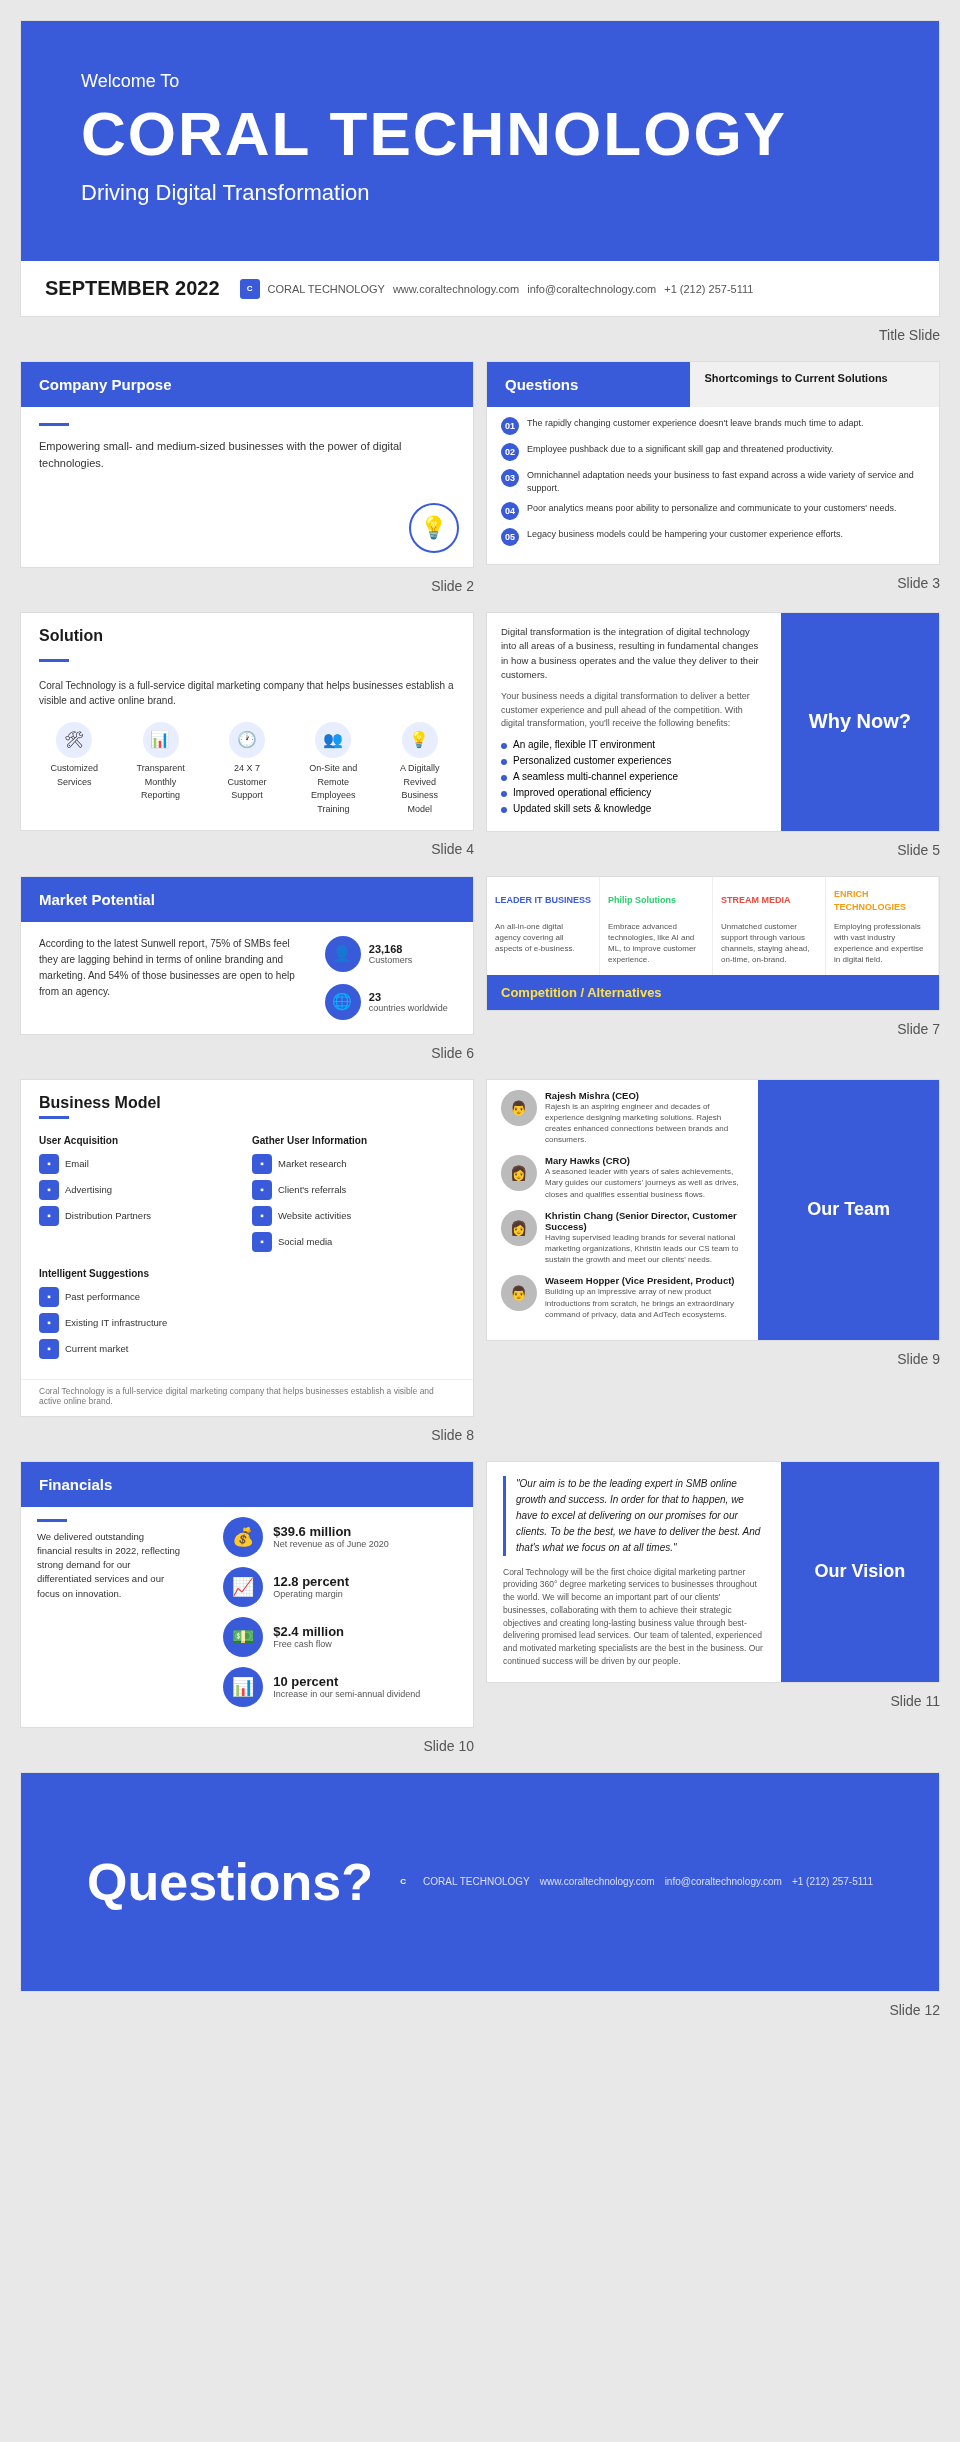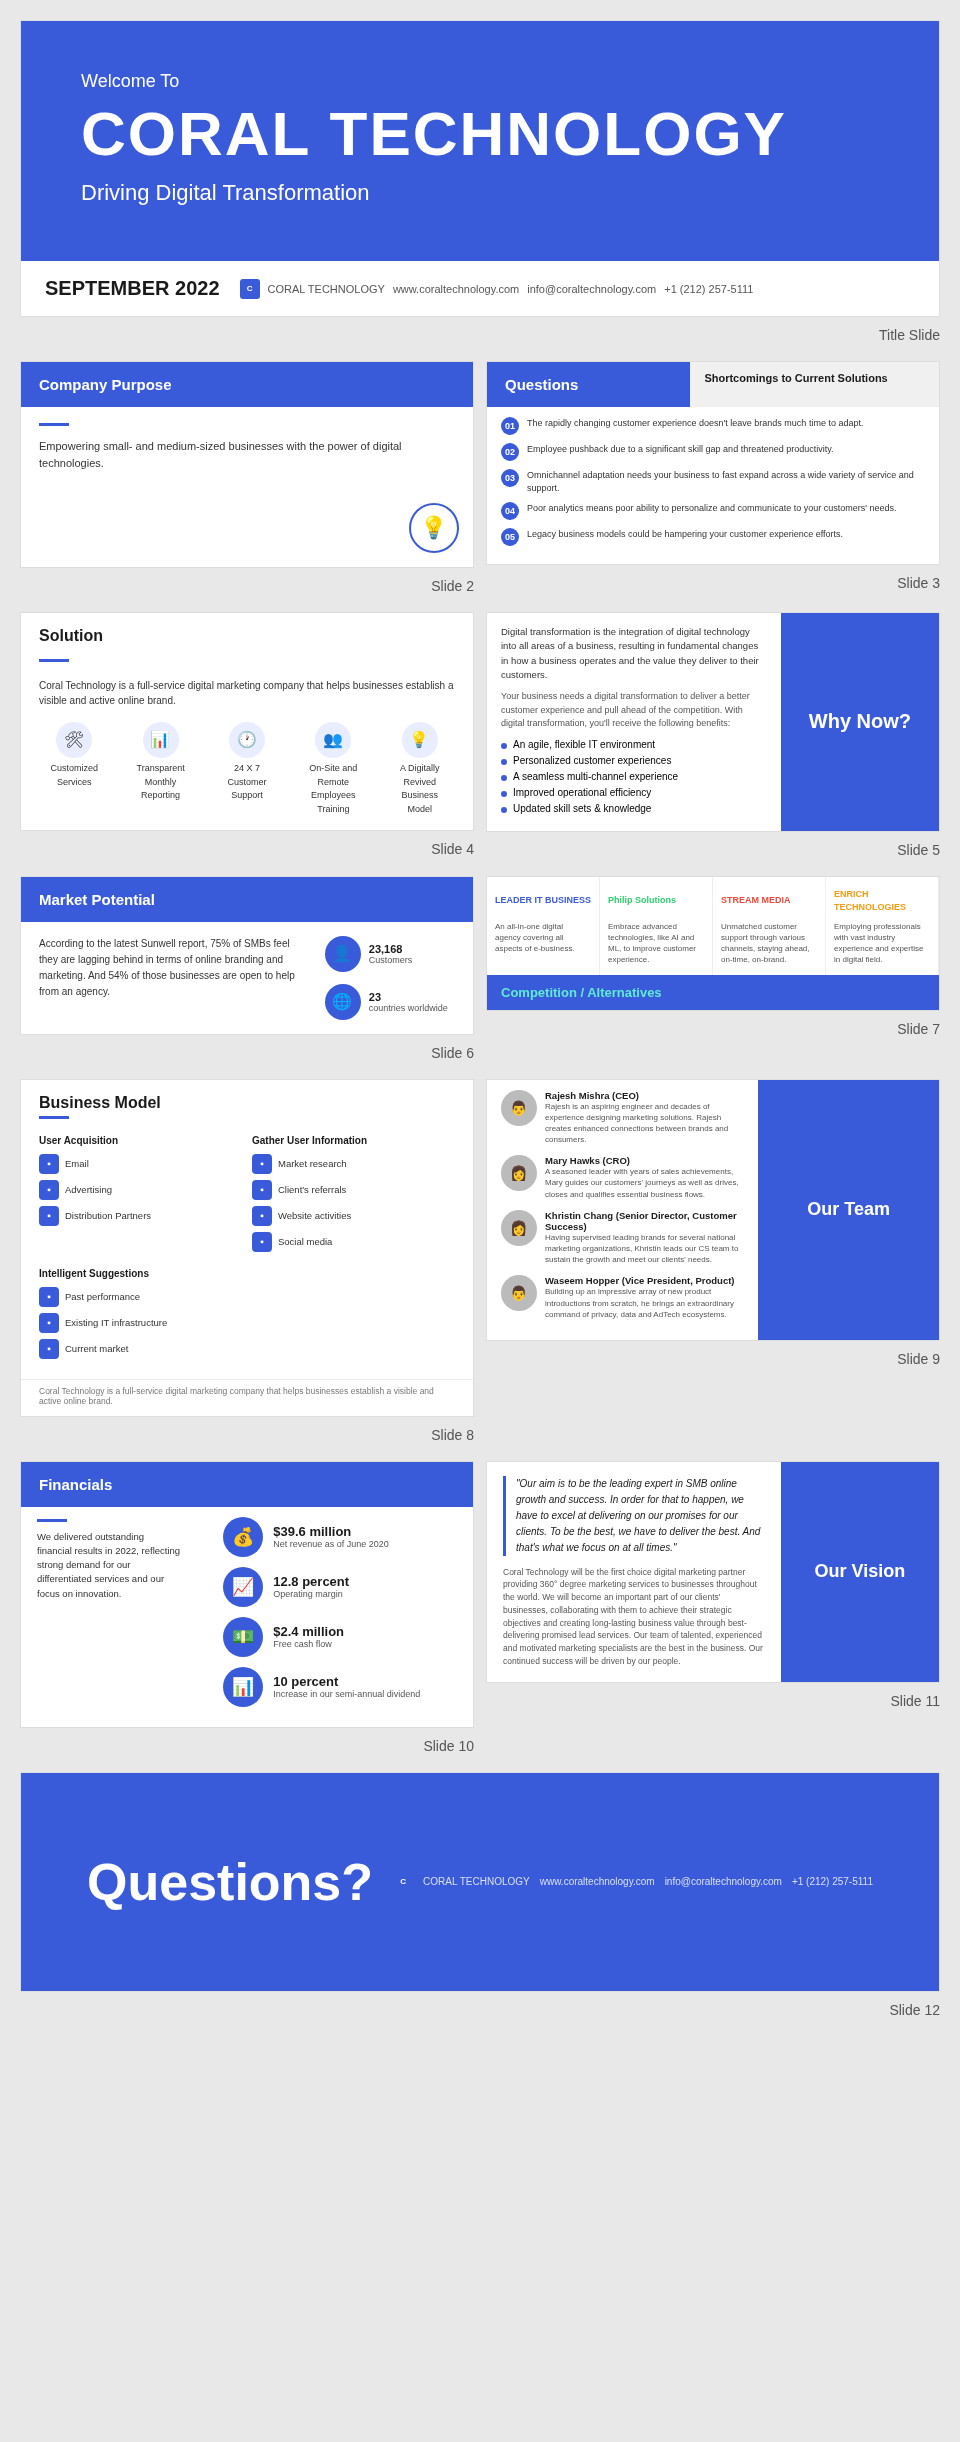--- a/index.html
+++ b/index.html
@@ -316,21 +316,21 @@
       color: #1a1a1a;
     }
     .stat-sub {
       font-size: 9px;
       color: #555;
     }
 
     
     .slide7 .comp-header {
       background: #3a5bd9;
-      color: #5eead4;
+      color: #fde047;
       padding: 10px 14px;
       font-size: 13px;
       font-weight: bold;
     }
     .slide7 .comp-grid {
       display: grid;
       grid-template-columns: 1fr 1fr 1fr 1fr;
       gap: 0;
     }
     .slide7 .comp-item {

